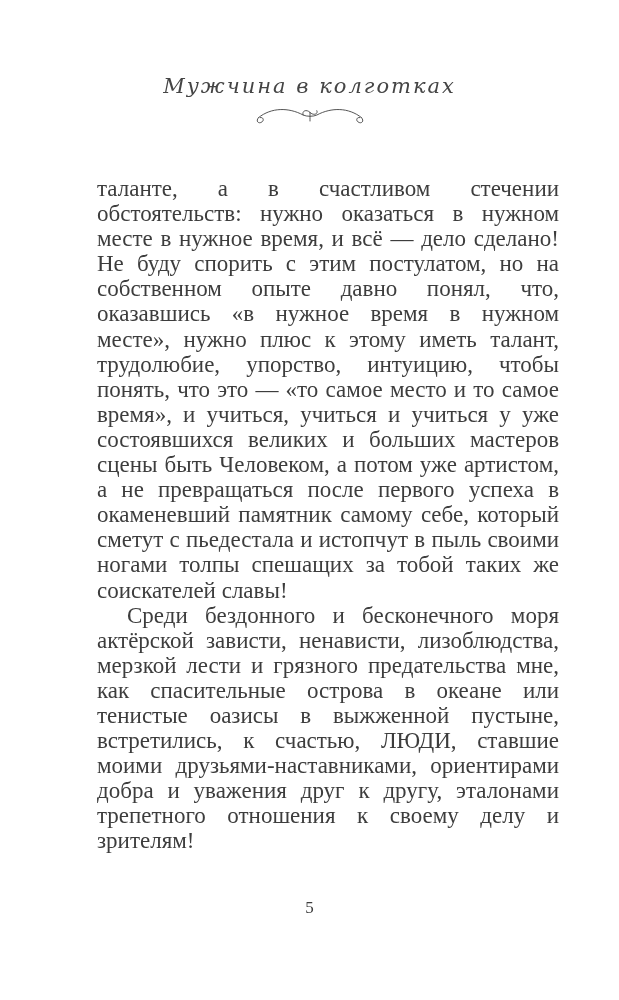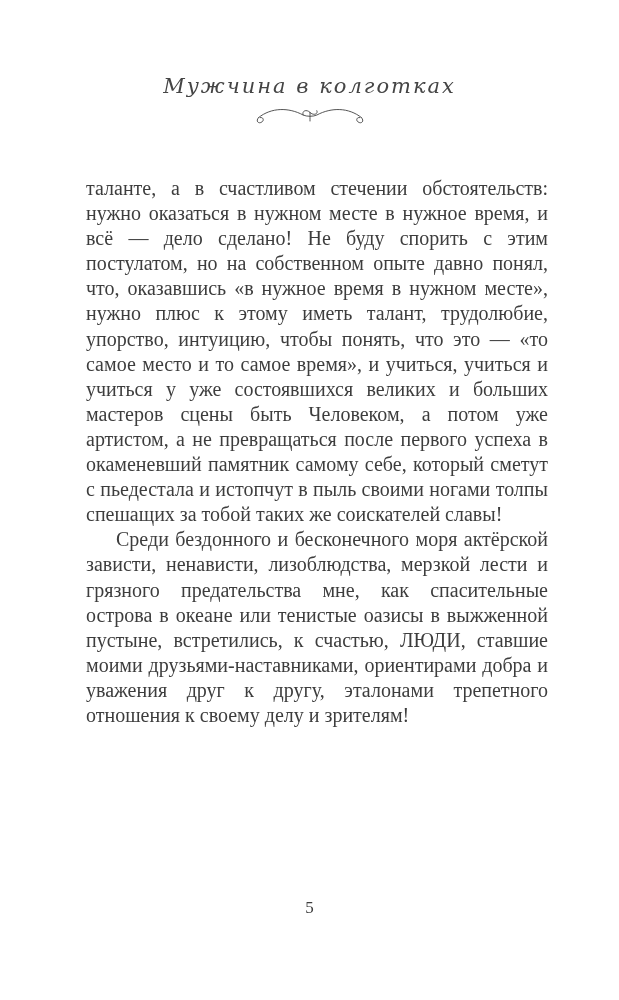--- a/index.html
+++ b/index.html
@@ -29,23 +29,23 @@
     color: #454545;
   }
   .ornament {
     margin-top: 4px;
     line-height: 0;
   }
   .ornament svg { display: inline-block; }
   .text-block {
     position: absolute;
     top: 176px;
-    left: 86px;
+    left: 97px;
     width: 462px;
-    font-size: 20px;
+    font-size: 23px;
     line-height: 25.1px;
     text-align: justify;
     color: #3d3d3d;
   }
   .text-block p { margin: 0; }
   .text-block p.indent { text-indent: 30px; }
   .page-footer {
     position: absolute;
     top: 898px;
     left: 0;

